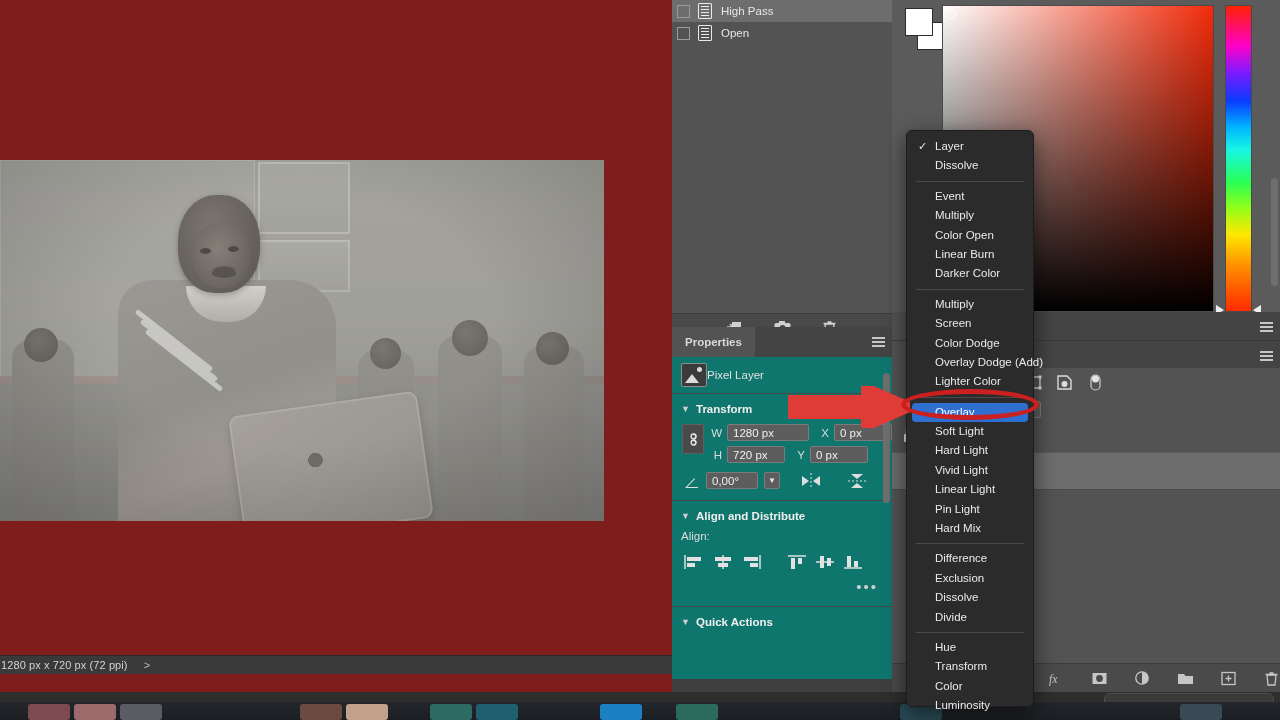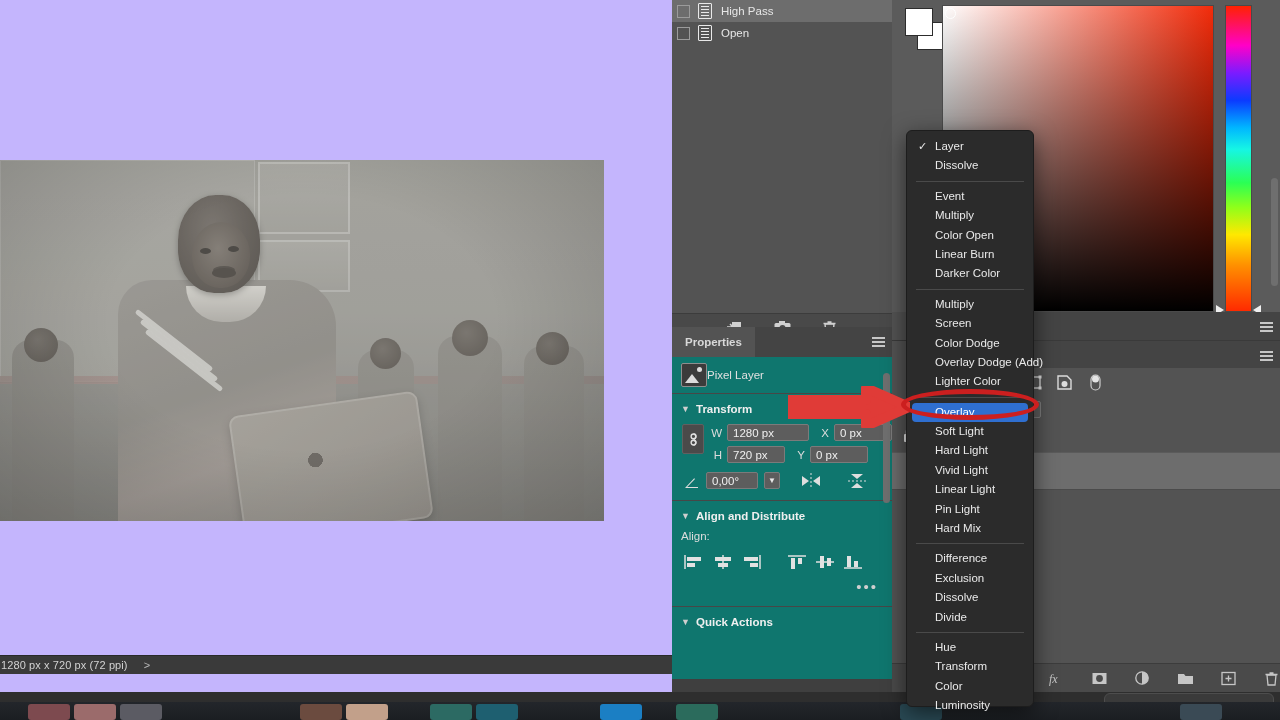--- a/index.html
+++ b/index.html
@@ -1,21 +1,21 @@
 <!DOCTYPE html>
 <html><head>
 <meta charset="utf-8">
 <style>
   html,body{margin:0;padding:0;background:#000;}
   body{width:1280px;height:720px;overflow:hidden;position:relative;
        font-family:"Liberation Sans",sans-serif;-webkit-font-smoothing:antialiased;}
   .app{position:absolute;inset:0;background:#1f1f1f;}
 
   
-  .doc-area{position:absolute;left:0;top:0;width:672px;height:692px;background:#c4b5fd;}
+  .doc-area{position:absolute;left:0;top:0;width:672px;height:692px;background:#7f1d1d;}
   .canvas{position:absolute;left:0;top:160px;width:604px;height:361px;overflow:hidden;
           background:#9b9a96;}
   .canvas .photo{position:absolute;inset:0;}
 
   
   .ph-bg{position:absolute;inset:0;
     background:
       linear-gradient(180deg,#a7a6a1 0%,#a3a29d 42%,#9c9b97 55%,#8e8d8a 72%,#86857f 100%);
   }
   .ph-wallpanel{position:absolute;left:0;top:0;width:255px;height:222px;

